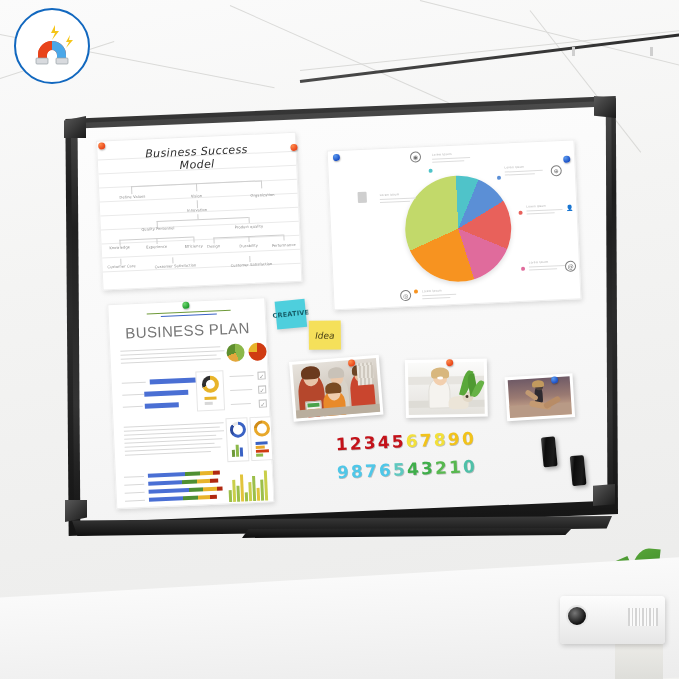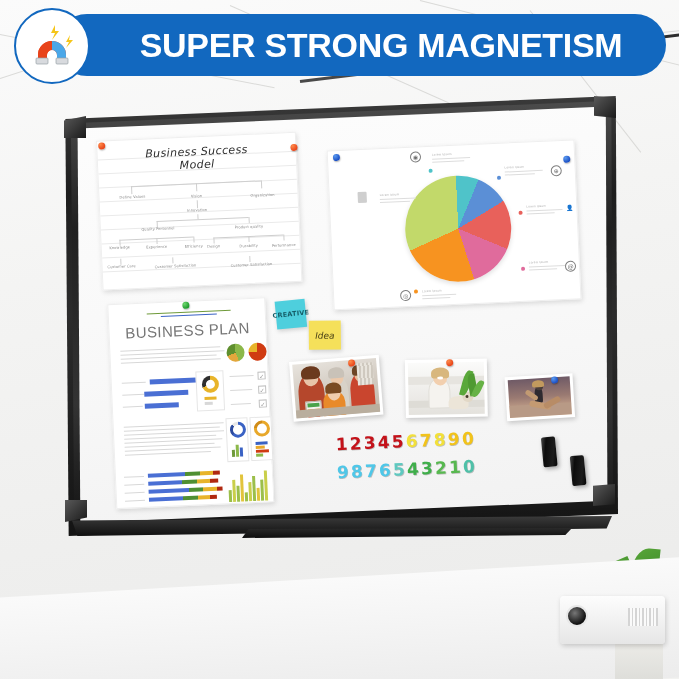--- a/index.html
+++ b/index.html
@@ -264,23 +264,20 @@
   <div class="room-wall">
     <div class="ceil-line cl1"></div>
     <div class="ceil-line cl2"></div>
     <div class="ceil-line cl3"></div>
     <div class="ceil-line cl4"></div>
     <div class="ceil-line cl5"></div>
     <div class="ceil-line cl6"></div>
     <div class="ceil-bar"></div>
   </div>
 
-  <div class="banner">
-    <div class="banner-text">SUPER STRONG MAGNETISM</div>
-  </div>
   <div class="badge">
     <svg width="54" height="54" viewBox="0 0 54 54">
       <path d="M13 36 A14 14 0 0 1 41 36 L41 41 L32 41 L32 36 A5 5 0 0 0 22 36 L22 41 L13 41 Z" fill="#e8431a"></path>
       <path d="M27 22 A14 14 0 0 1 41 36 L41 41 L32 41 L32 36 A5 5 0 0 0 27 31 Z" fill="#4aa7e8"></path>
       <path d="M27 22 A14 14 0 0 0 13 36 L13 41 L22 41 L22 36 A5 5 0 0 1 27 31 Z" fill="#e8431a"></path>
       <rect x="11" y="39" width="12" height="6" rx="1" fill="#d8dade" stroke="#9aa0a8" stroke-width="0.7"></rect>
       <rect x="31" y="39" width="12" height="6" rx="1" fill="#d8dade" stroke="#9aa0a8" stroke-width="0.7"></rect>
       <path d="M30 6 L26 14 L30 14 L27 21 L34 12 L30 12 Z" fill="#f5c518"></path>
       <path d="M45 16 L41 23 L44 23 L41 29 L48 21 L44 21 Z" fill="#f5c518"></path>
     </svg>

